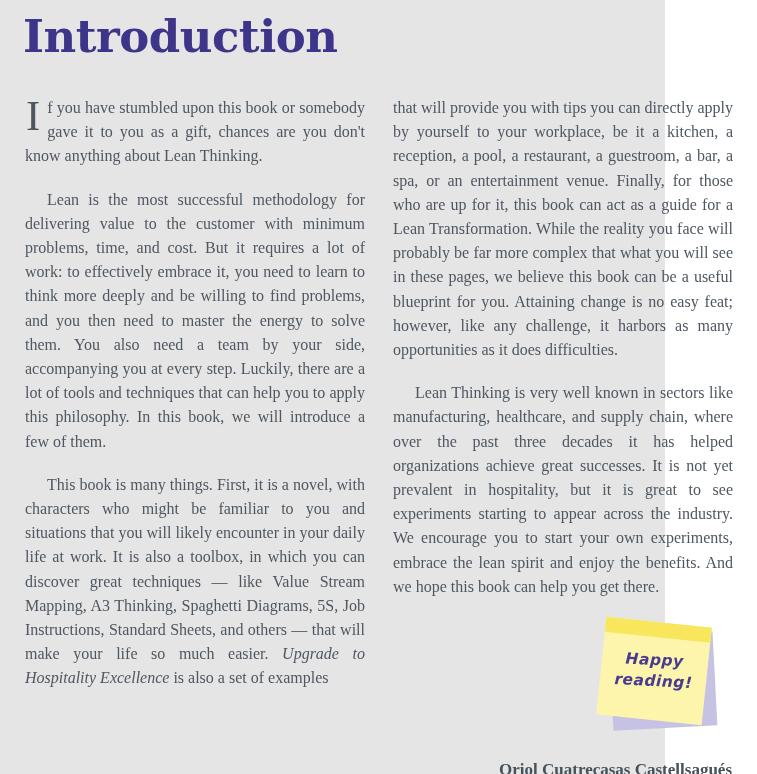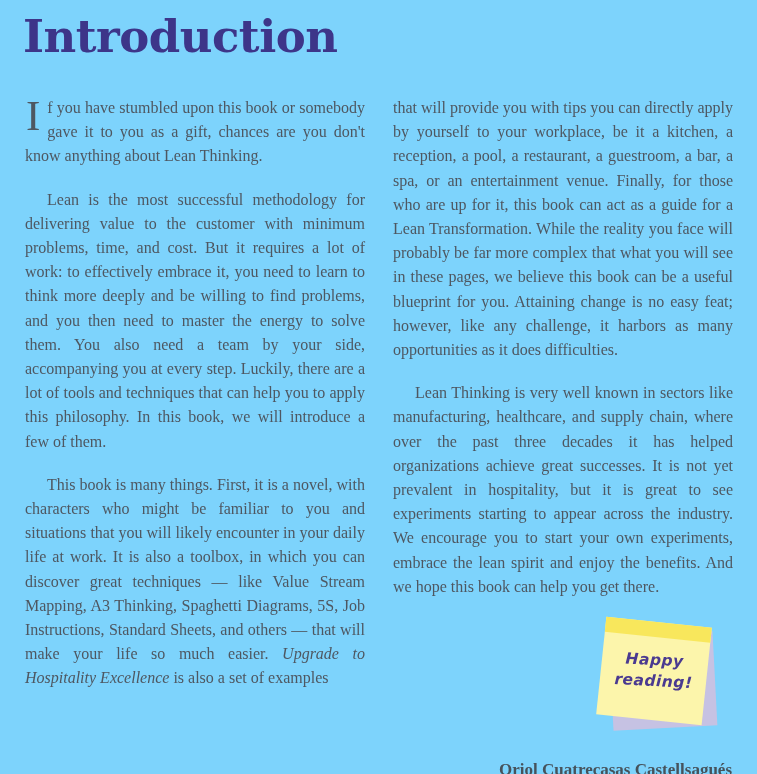--- a/index.html
+++ b/index.html
@@ -3,22 +3,22 @@
 <meta charset="utf-8">
 <style>
   html, body {
     margin: 0; padding: 0;
     width: 757px; height: 774px;
     background: #ffffff;
     overflow: hidden;
   }
   .page {
     position: relative;
-    width: 757px; height: 774px;
-    background: #7dd3fc;
+    width: 665px; height: 774px;
+    background: #e5e5e5;
     font-family: "Liberation Serif", serif;
   }
   .title {
     position: absolute;
     left: 23px; top: 10px;
     margin: 0;
     font-family: "DejaVu Serif", serif;
     font-size: 45px;
     font-weight: bold;
     letter-spacing: -0.5px;

